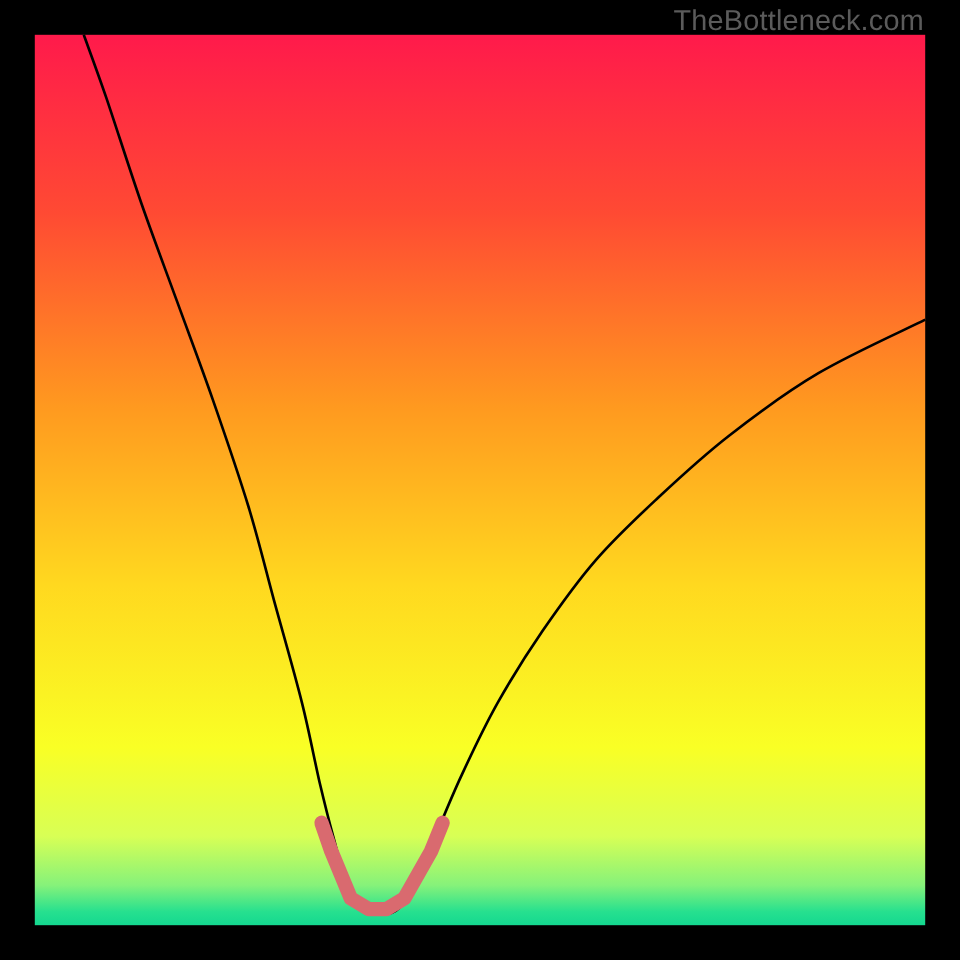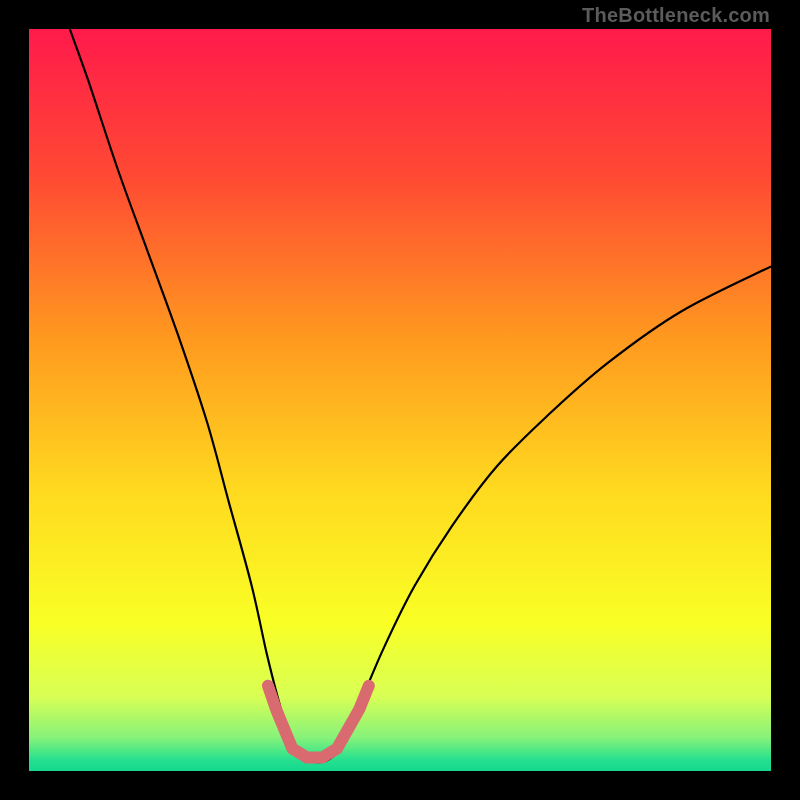--- a/index.html
+++ b/index.html
@@ -25,22 +25,22 @@
     left: 29px;
     width: 742px;
     height: 742px;
     
   }
   .watermark {
     position: absolute;
     top: 4px;
     right: 30px;
     color: #5b5b5b;
-    font-size: 20px;
-    font-weight: 700;
+    font-size: 24px;
+    font-weight: 400;
     letter-spacing: 0.2px;
     user-select: none;
   }
   svg.curve-layer {
     position: absolute;
     top: 29px;
     left: 29px;
     width: 742px;
     height: 742px;
     overflow: visible;

